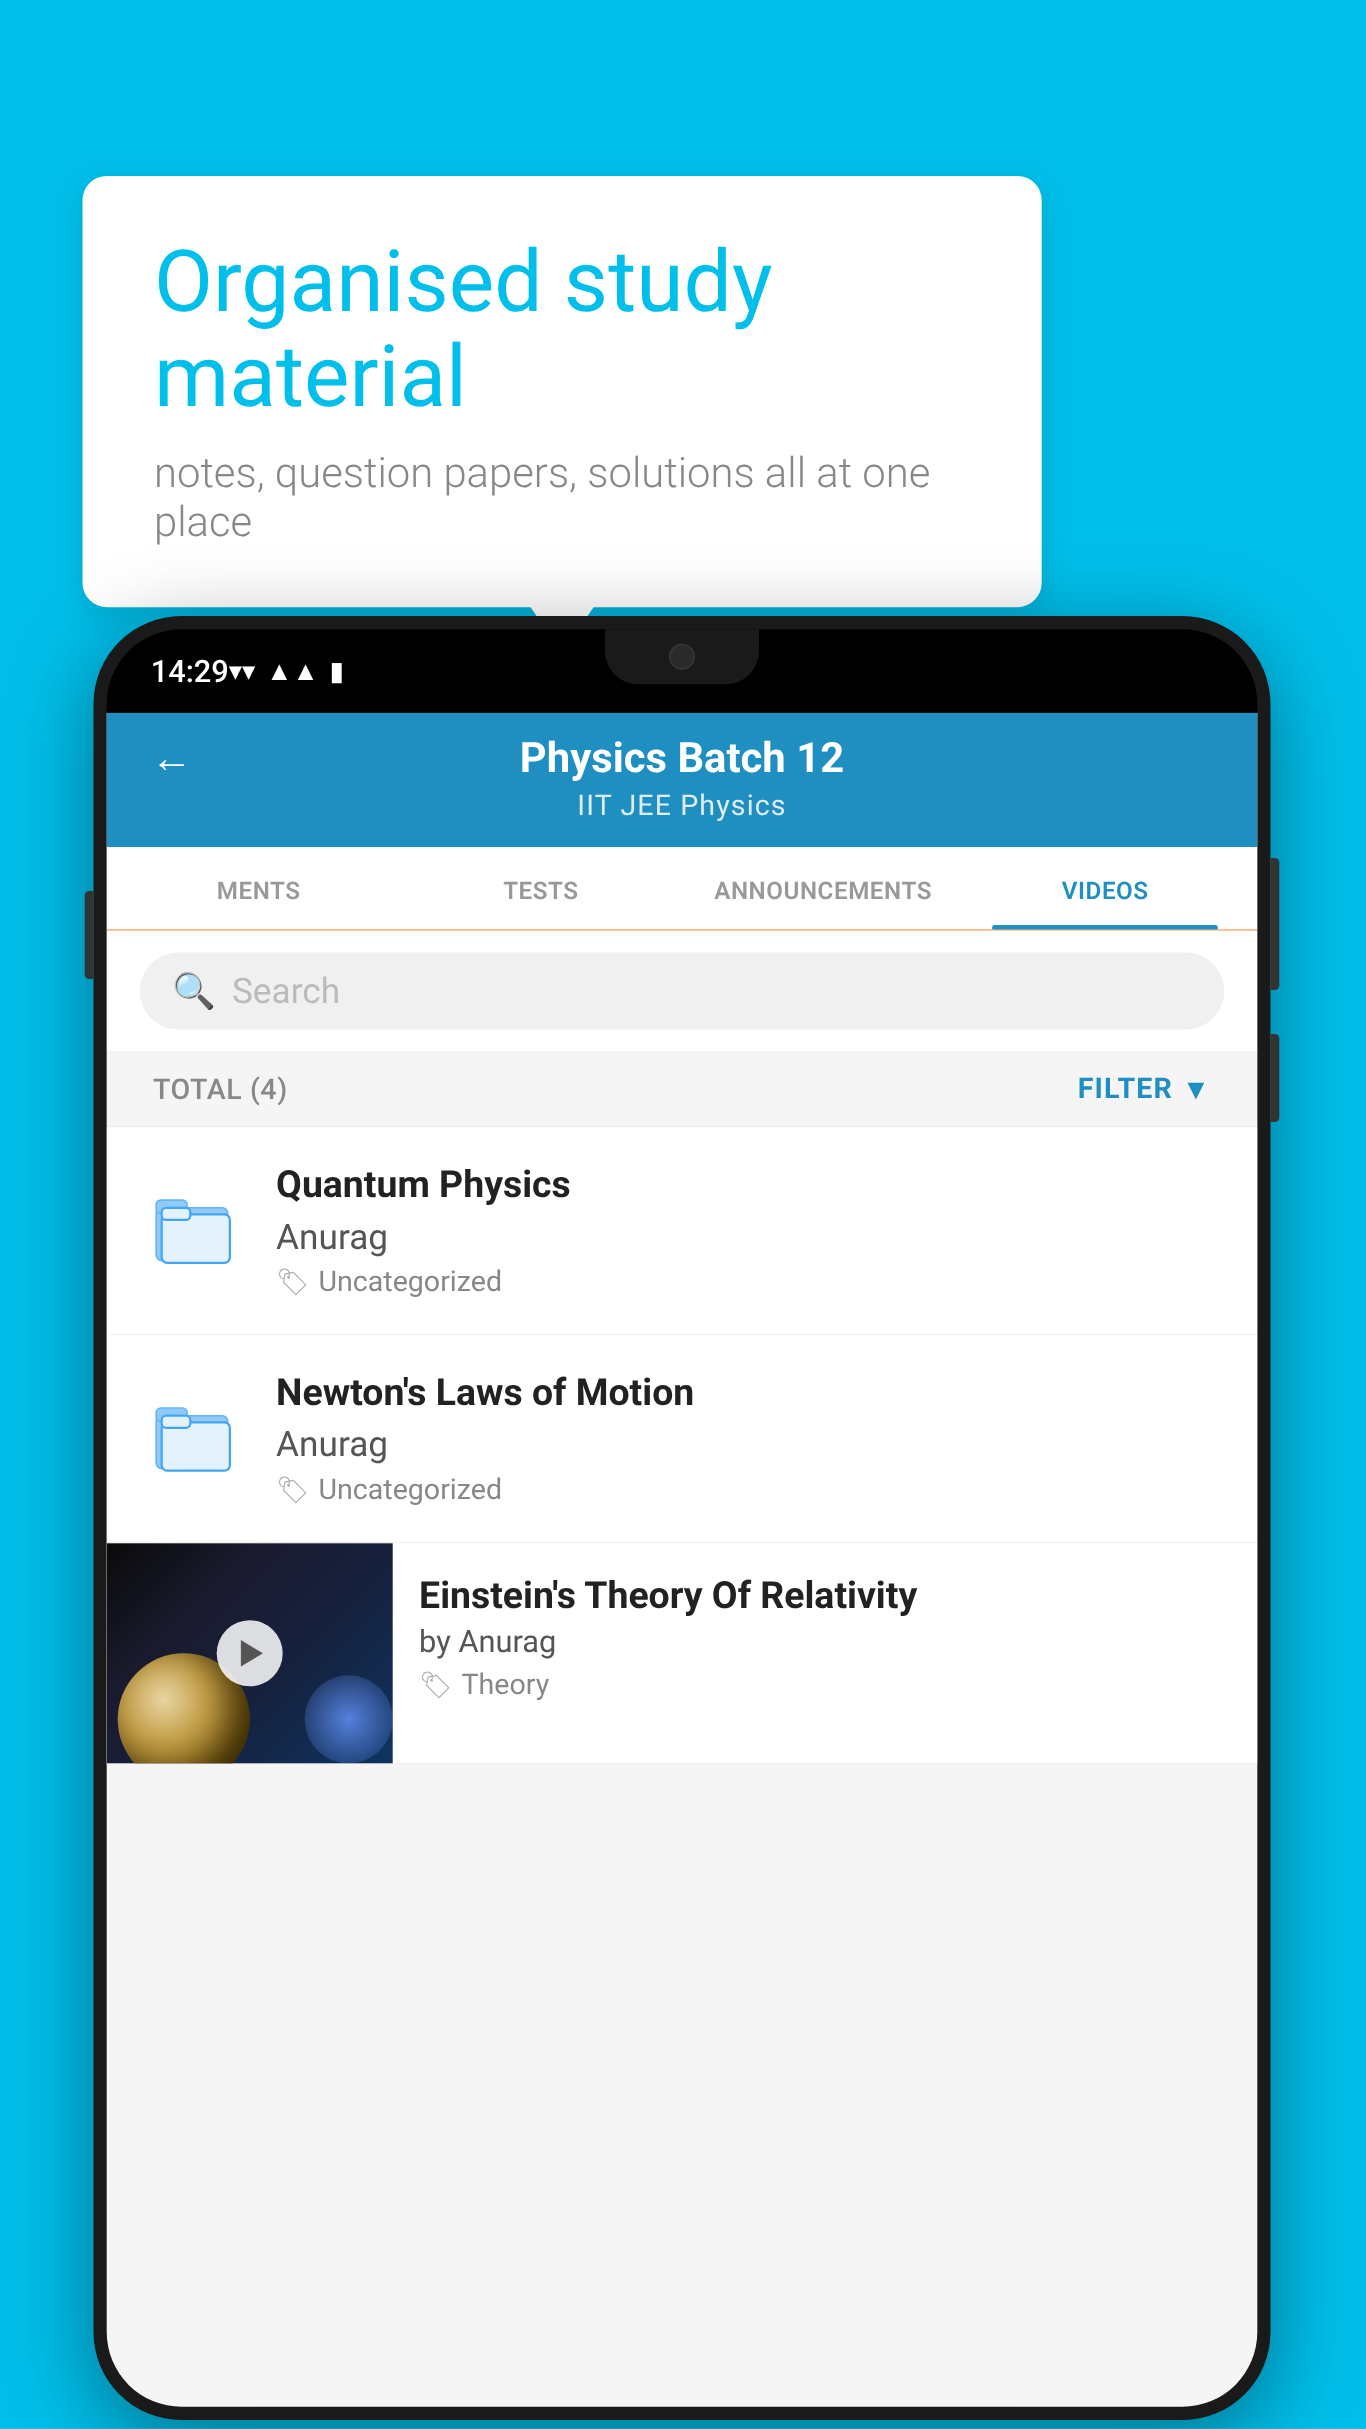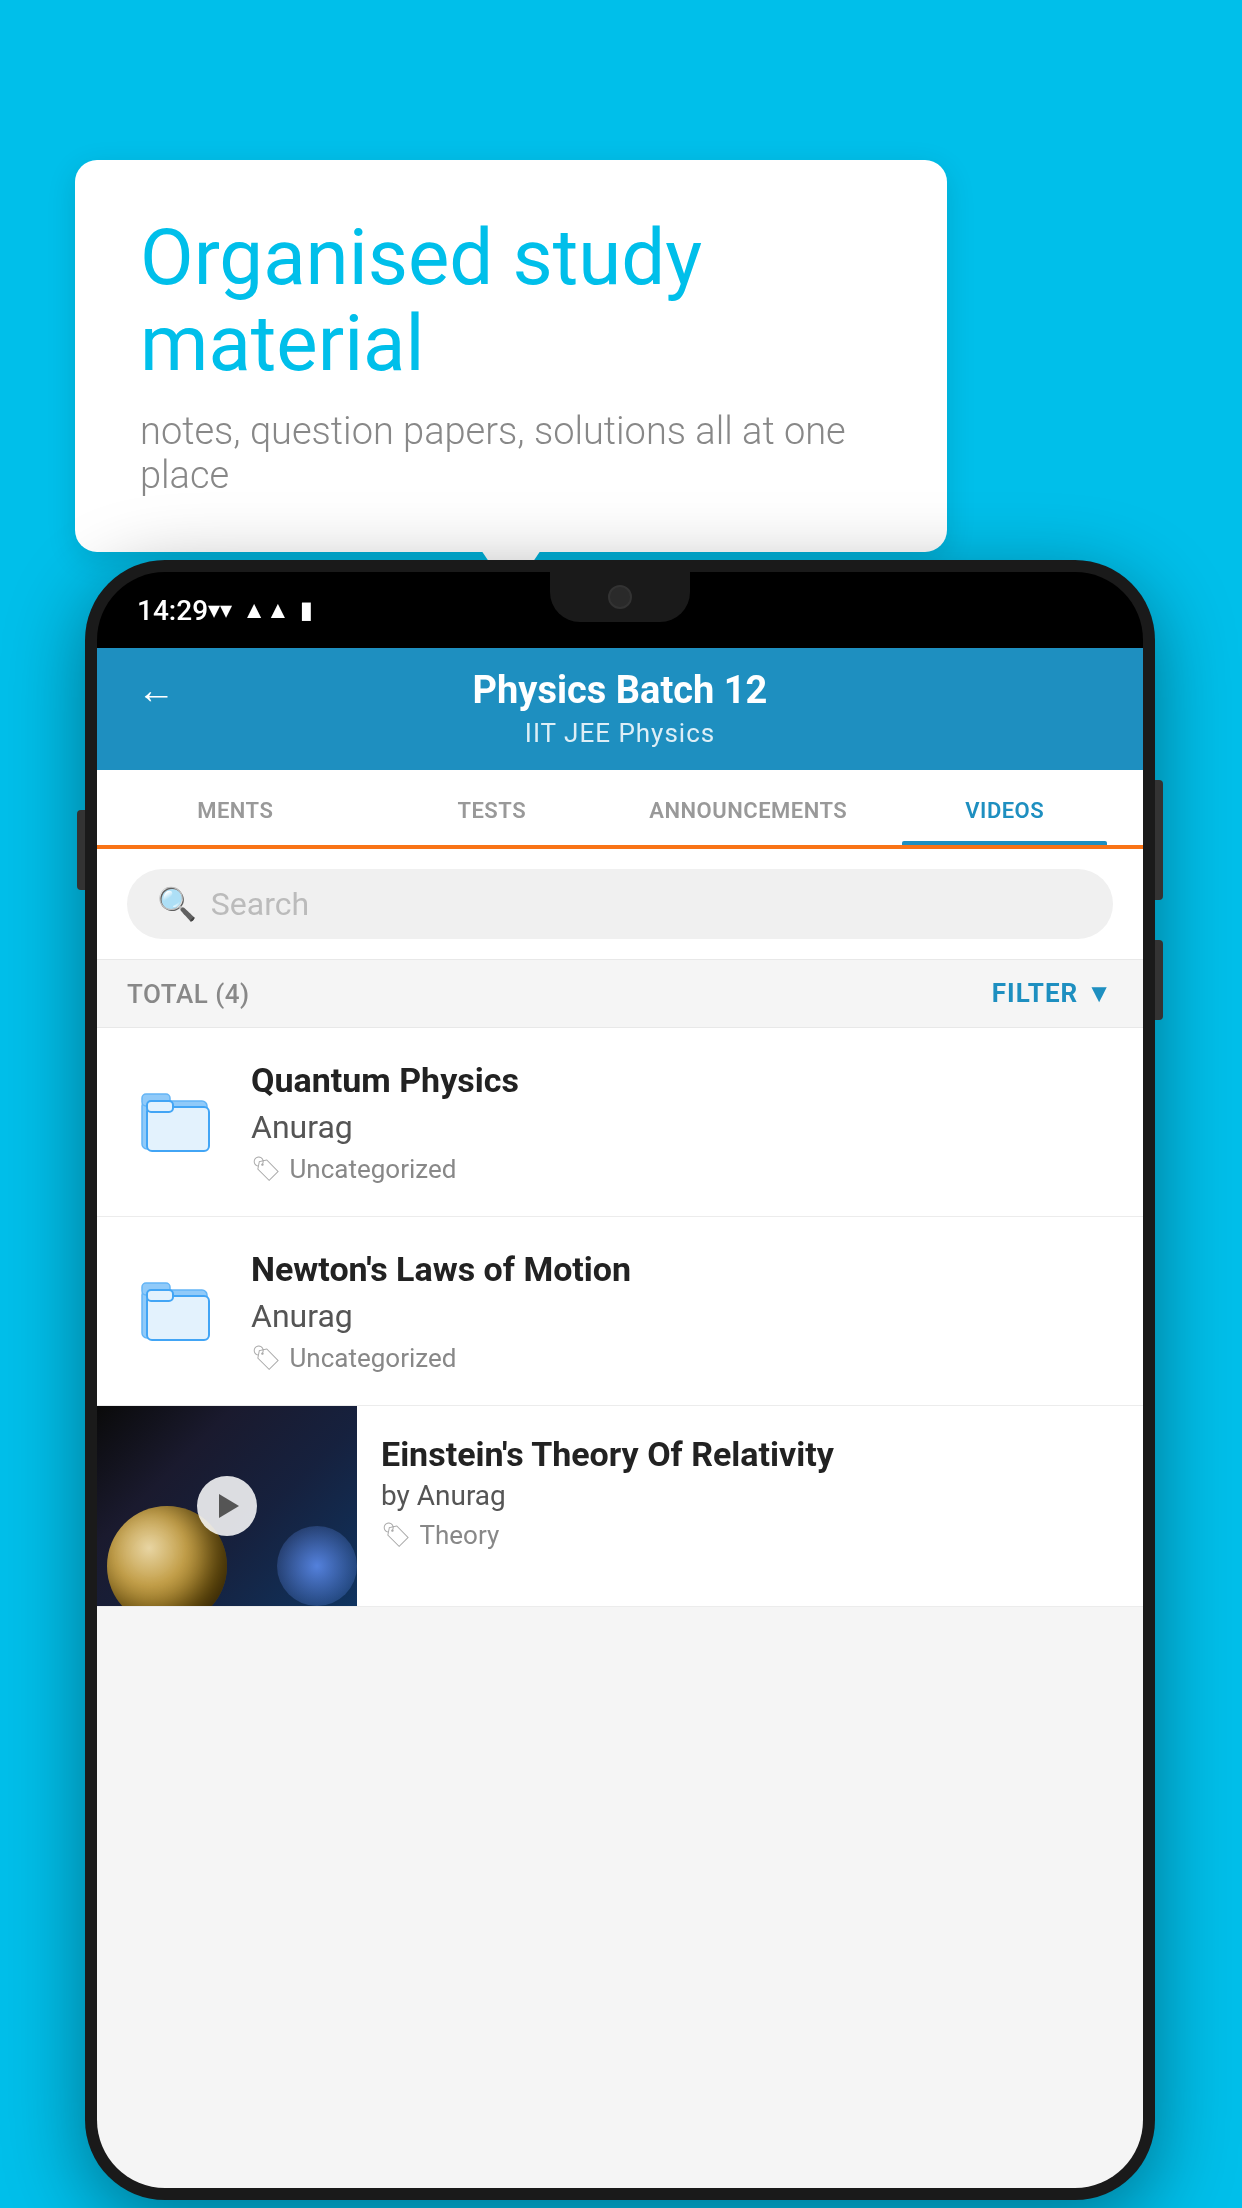--- a/index.html
+++ b/index.html
@@ -178,21 +178,21 @@
       margin-top: 6px;
       text-align: center;
       letter-spacing: 1px;
     }
 
     
     .tabs-bar {
       background: #fff;
       display: flex;
       align-items: center;
-      border-bottom: 4px solid #f97316;
+      border-bottom: 1px solid #f97316;
       padding: 0 10px;
     }
 
     .tab-item {
       flex: 1;
       text-align: center;
       padding: 28px 5px 22px;
       font-size: 22px;
       font-weight: 600;
       color: #999;
@@ -238,21 +238,21 @@
     }
 
     .search-text {
       color: #bbb;
       font-size: 32px;
     }
 
     
     .total-filter-bar {
       background: #f5f5f5;
-      padding: 18px 30px;
+      padding: 18px 42px;
       display: flex;
       align-items: center;
       justify-content: space-between;
       border-bottom: 1px solid #e8e8e8;
     }
 
     .total-label {
       font-size: 26px;
       color: #888;
       font-weight: 500;

